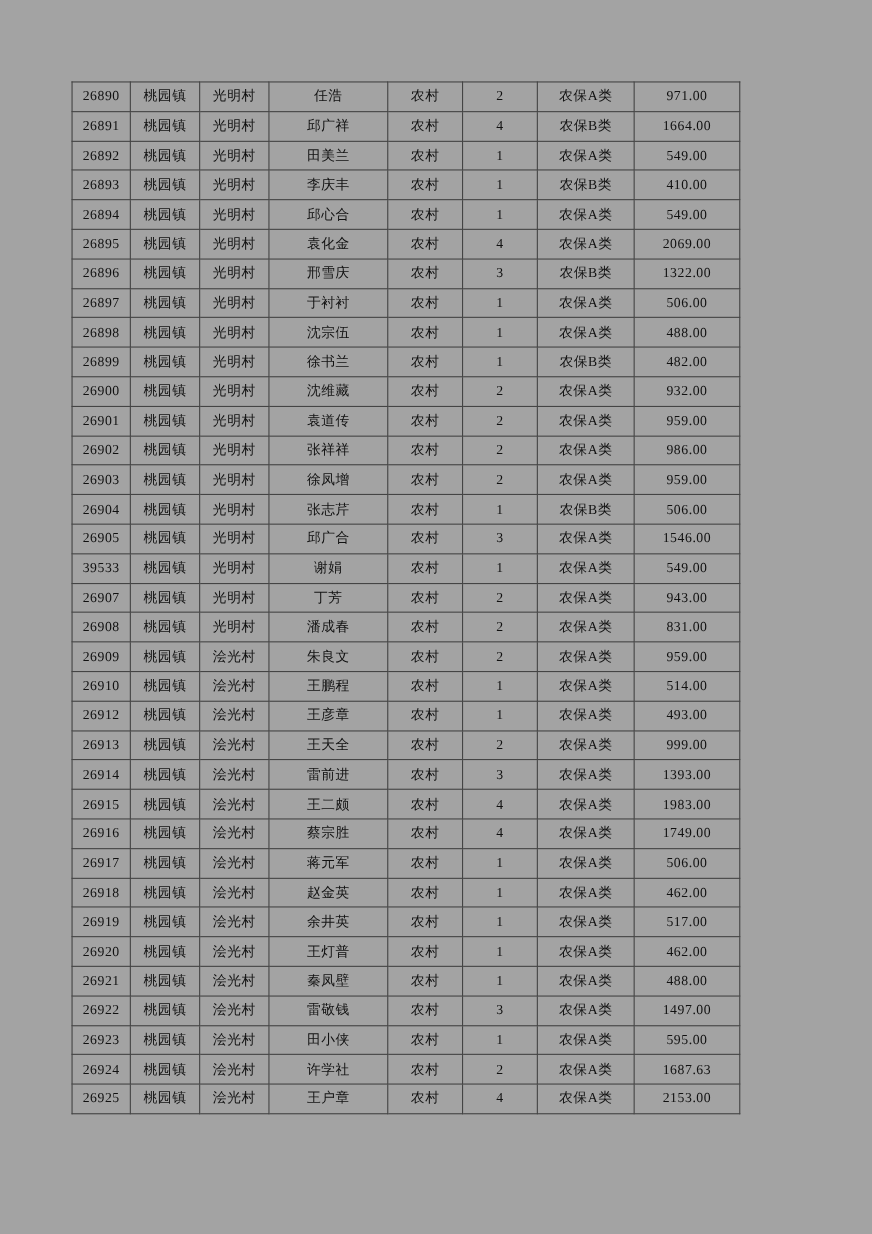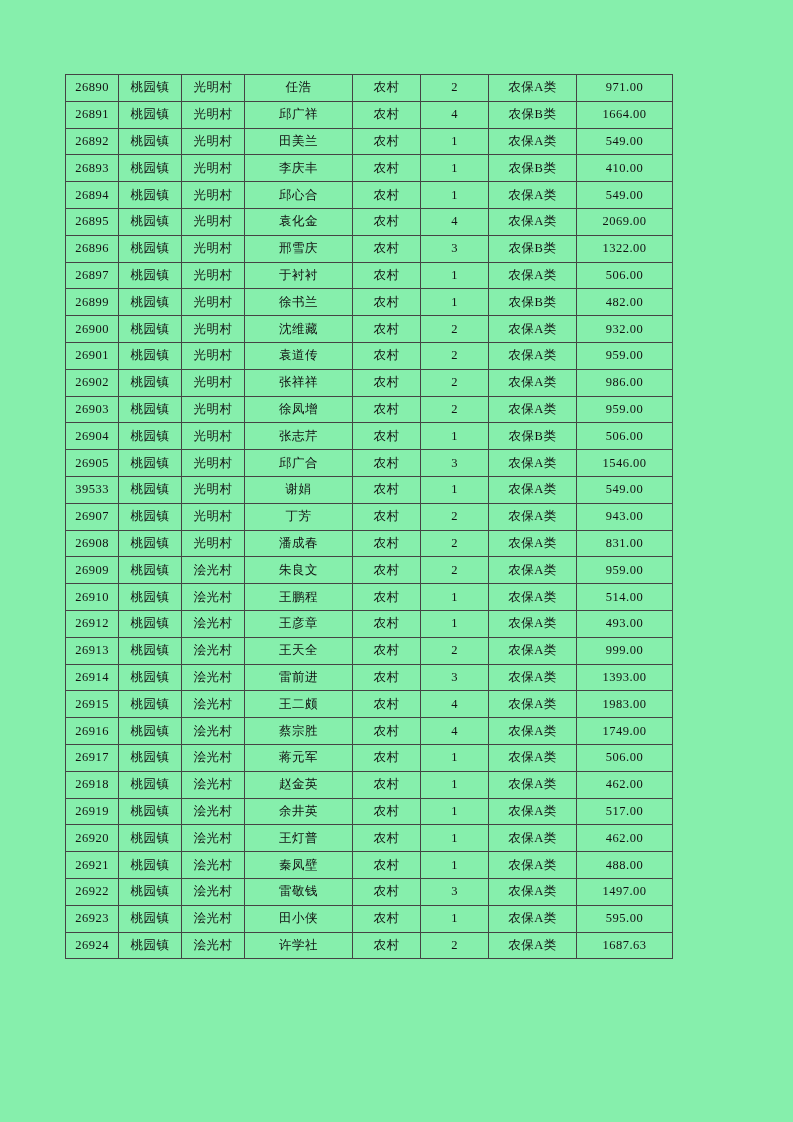--- a/index.html
+++ b/index.html
@@ -4,21 +4,21 @@
 <style>
   html, body {
     margin: 0;
     padding: 0;
     background: #ffffff;
   }
   .page {
     position: relative;
     width: 793px;
     height: 1122px;
-    background: #86efac;
+    background: #a3a3a3;
     overflow: hidden;
     font-family: "Liberation Serif", "DejaVu Serif", serif;
   }
   .sheet-table {
     position: absolute;
     left: 65px;
     top: 74px;
     border-collapse: collapse;
     table-layout: fixed;
     font-size: 12.5px;
@@ -133,20 +133,30 @@
     <td>26897</td>
     <td>桃园镇</td>
     <td>光明村</td>
     <td>于衬衬</td>
     <td>农村</td>
     <td>1</td>
     <td>农保A类</td>
     <td>506.00</td>
   </tr>
         <tr>
+    <td>26898</td>
+    <td>桃园镇</td>
+    <td>光明村</td>
+    <td>沈宗伍</td>
+    <td>农村</td>
+    <td>1</td>
+    <td>农保A类</td>
+    <td>488.00</td>
+  </tr>
+        <tr>
     <td>26899</td>
     <td>桃园镇</td>
     <td>光明村</td>
     <td>徐书兰</td>
     <td>农村</td>
     <td>1</td>
     <td>农保B类</td>
     <td>482.00</td>
   </tr>
         <tr>
@@ -381,16 +391,26 @@
   </tr>
         <tr>
     <td>26924</td>
     <td>桃园镇</td>
     <td>浍光村</td>
     <td>许学社</td>
     <td>农村</td>
     <td>2</td>
     <td>农保A类</td>
     <td>1687.63</td>
+  </tr>
+        <tr>
+    <td>26925</td>
+    <td>桃园镇</td>
+    <td>浍光村</td>
+    <td>王户章</td>
+    <td>农村</td>
+    <td>4</td>
+    <td>农保A类</td>
+    <td>2153.00</td>
   </tr>
       </tbody>
   </table>
 </div>
 
 </body></html>

